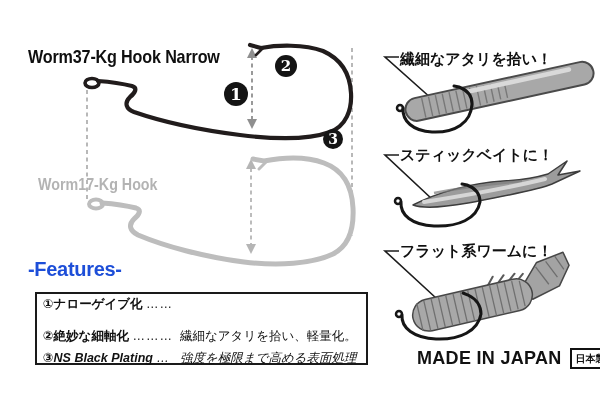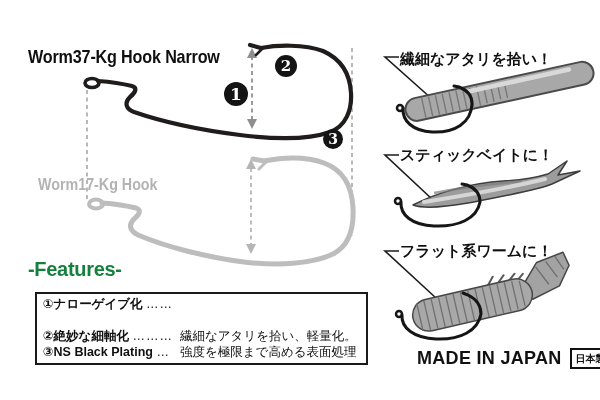--- a/index.html
+++ b/index.html
@@ -10,26 +10,26 @@
          transform:scaleX(.85);transform-origin:0 0;white-space:nowrap;color:#0f0f0f;letter-spacing:-.2px;}
   .gray-title{position:absolute;left:38px;top:175px;font-size:17px;font-weight:bold;
          transform:scaleX(.84);transform-origin:0 0;white-space:nowrap;color:#b3b3b3;}
   .badge{position:absolute;border-radius:50%;background:#141414;color:#fff;
          font-family:"DejaVu Serif","Liberation Serif",serif;font-weight:bold;
          display:flex;align-items:center;justify-content:center;line-height:1;}
   .b1{left:224px;top:82px;width:24px;height:24px;font-size:17px;}
   .b2{left:275px;top:55px;width:22px;height:22px;font-size:15px;}
   .b3{left:323px;top:129px;width:20px;height:20px;font-size:14px;}
   .feat-heading{position:absolute;left:28px;top:258px;font-size:20px;font-weight:bold;
-         color:#15803d;white-space:nowrap;letter-spacing:-.3px;}
+         color:#1d4ed8;white-space:nowrap;letter-spacing:-.3px;}
   .feat-box{position:absolute;left:35px;top:292px;width:333px;height:73px;border:2px solid #1a1a1a;
          box-sizing:border-box;padding:3px 0 0 6px;}
   .feat-row{display:flex;font-size:12.5px;line-height:15.5px;white-space:nowrap;}
   .feat-row.r2{margin-top:16px;}
-  .feat-row.r3{margin-top:1px;}
+  .feat-row.r3{margin-top:7px;font-style:italic;}
   .feat-left{width:137px;flex:none;}
   .feat-left .nm{font-weight:bold;}
   .feat-left .dots{letter-spacing:1px;}
   .app-label{position:absolute;left:400px;font-size:15px;font-weight:bold;white-space:nowrap;color:#101010;}
   .l1{top:50px;} .l2{top:146px;} .l3{top:242px;}
   .footer{position:absolute;left:389px;top:348px;display:flex;gap:8px;margin-left:28px;}
   .mij{font-size:18px;font-weight:bold;letter-spacing:.3px;white-space:nowrap;}
   .origin{border:2px solid #111;padding:1px 4px;font-size:10px;font-weight:bold;line-height:15px;white-space:nowrap;}
 </style>
 </head>

